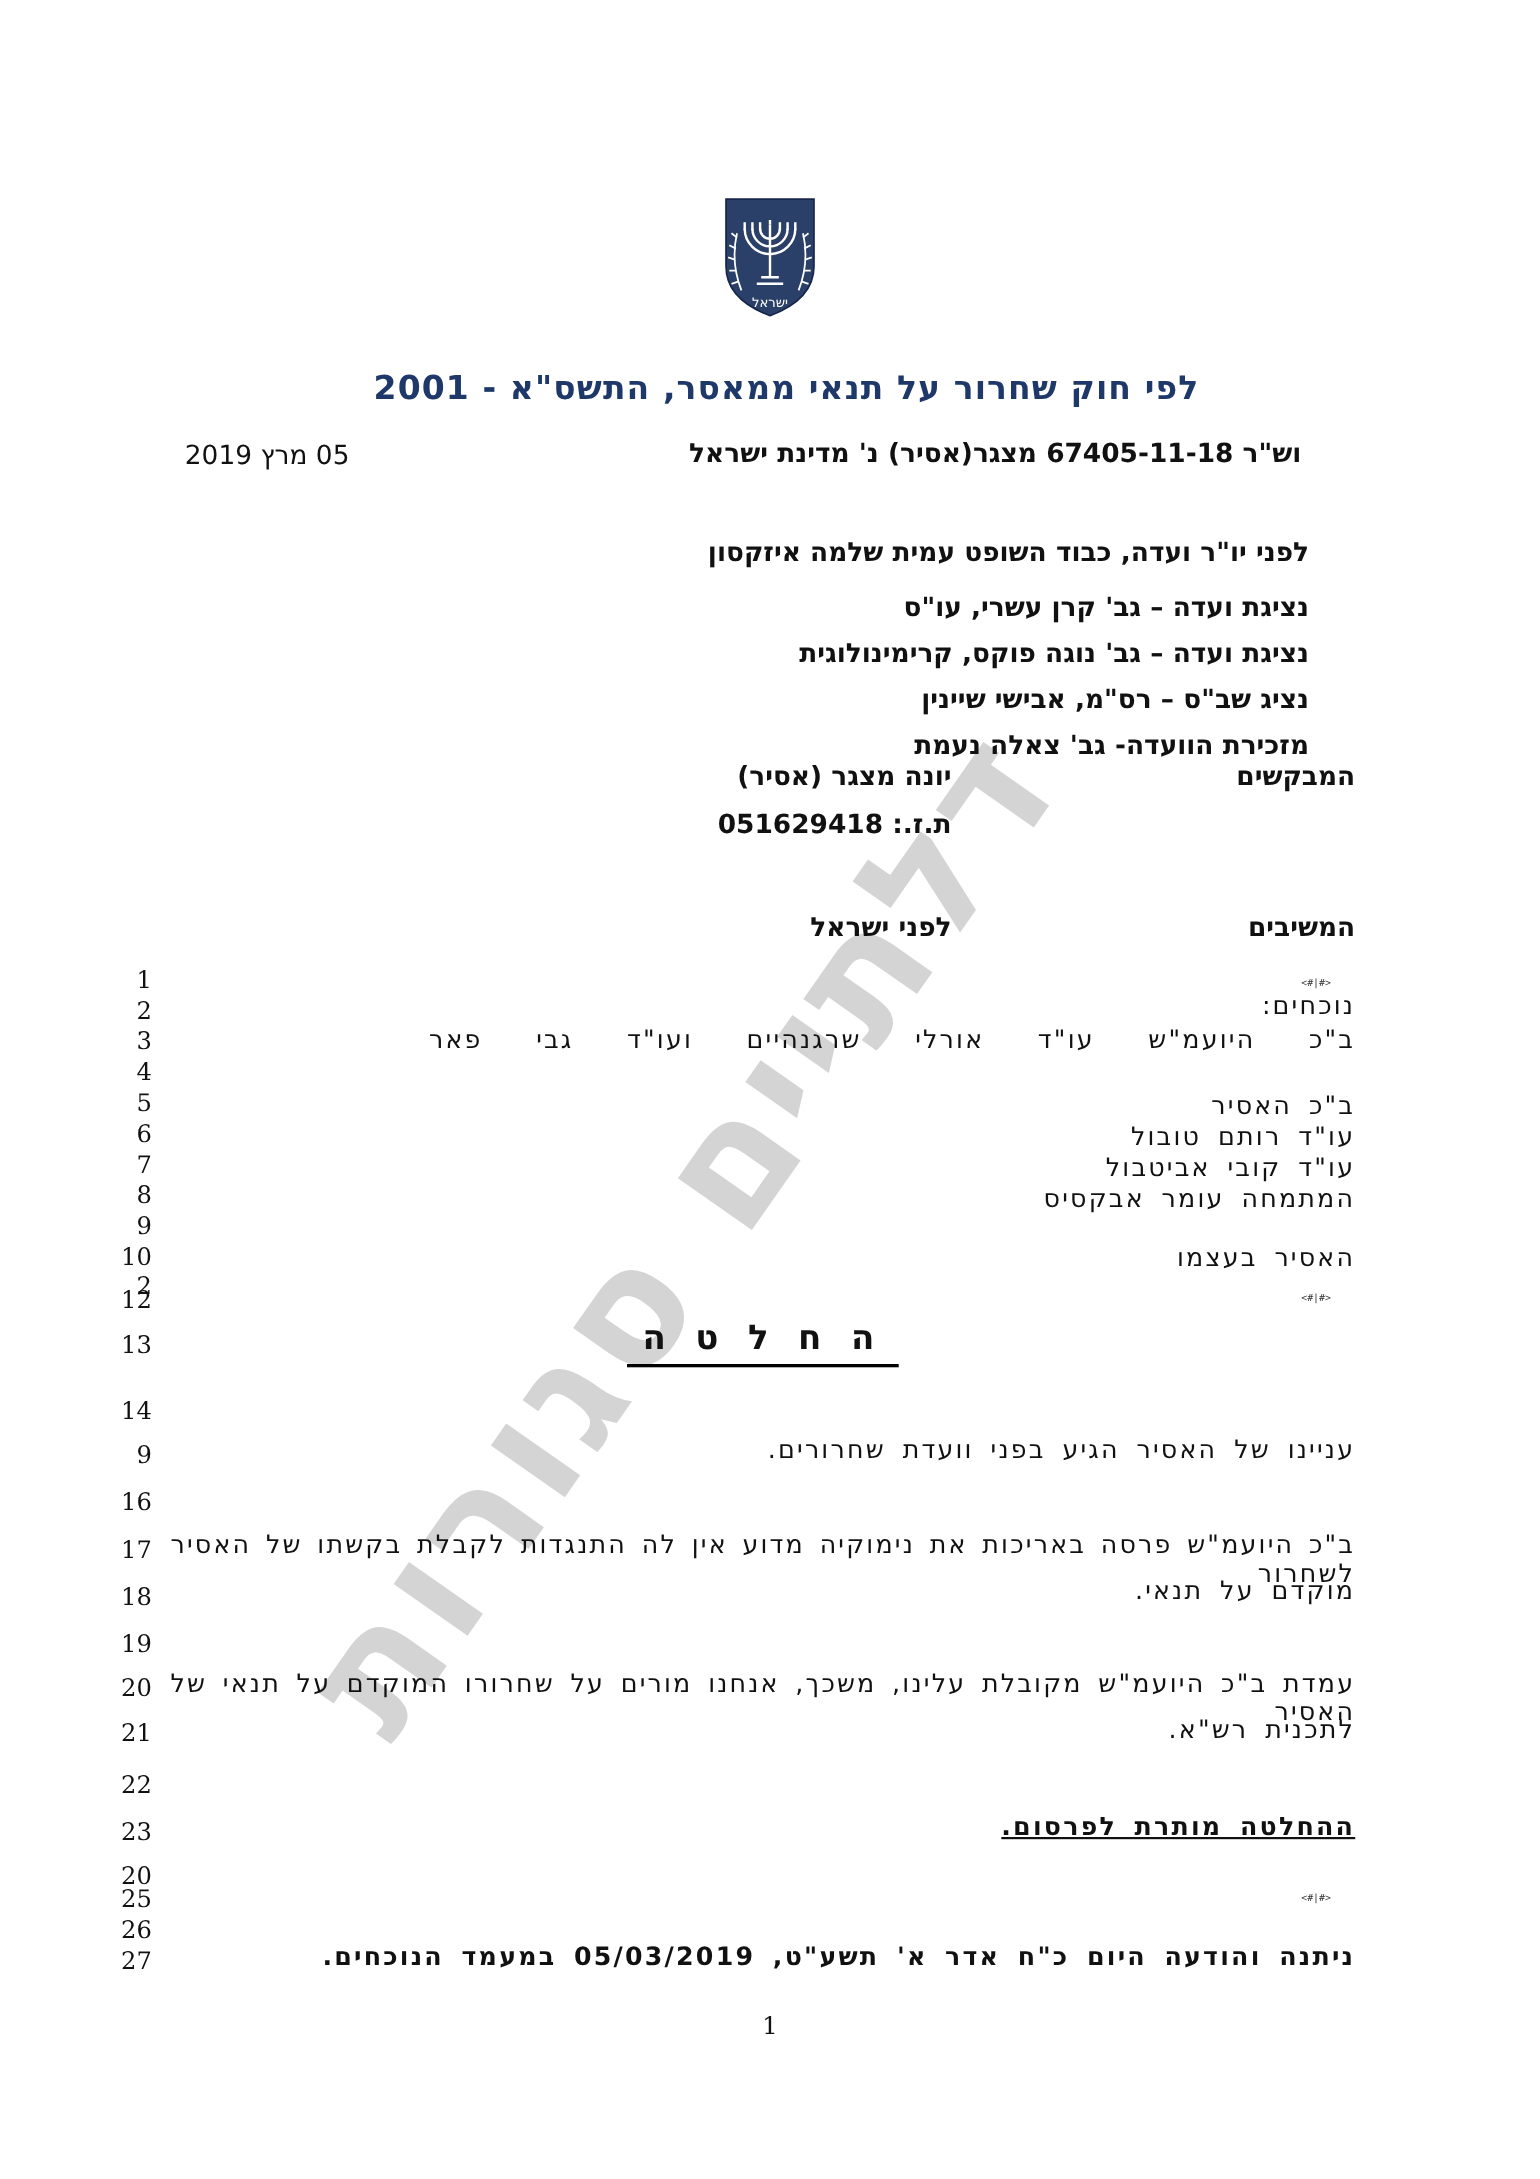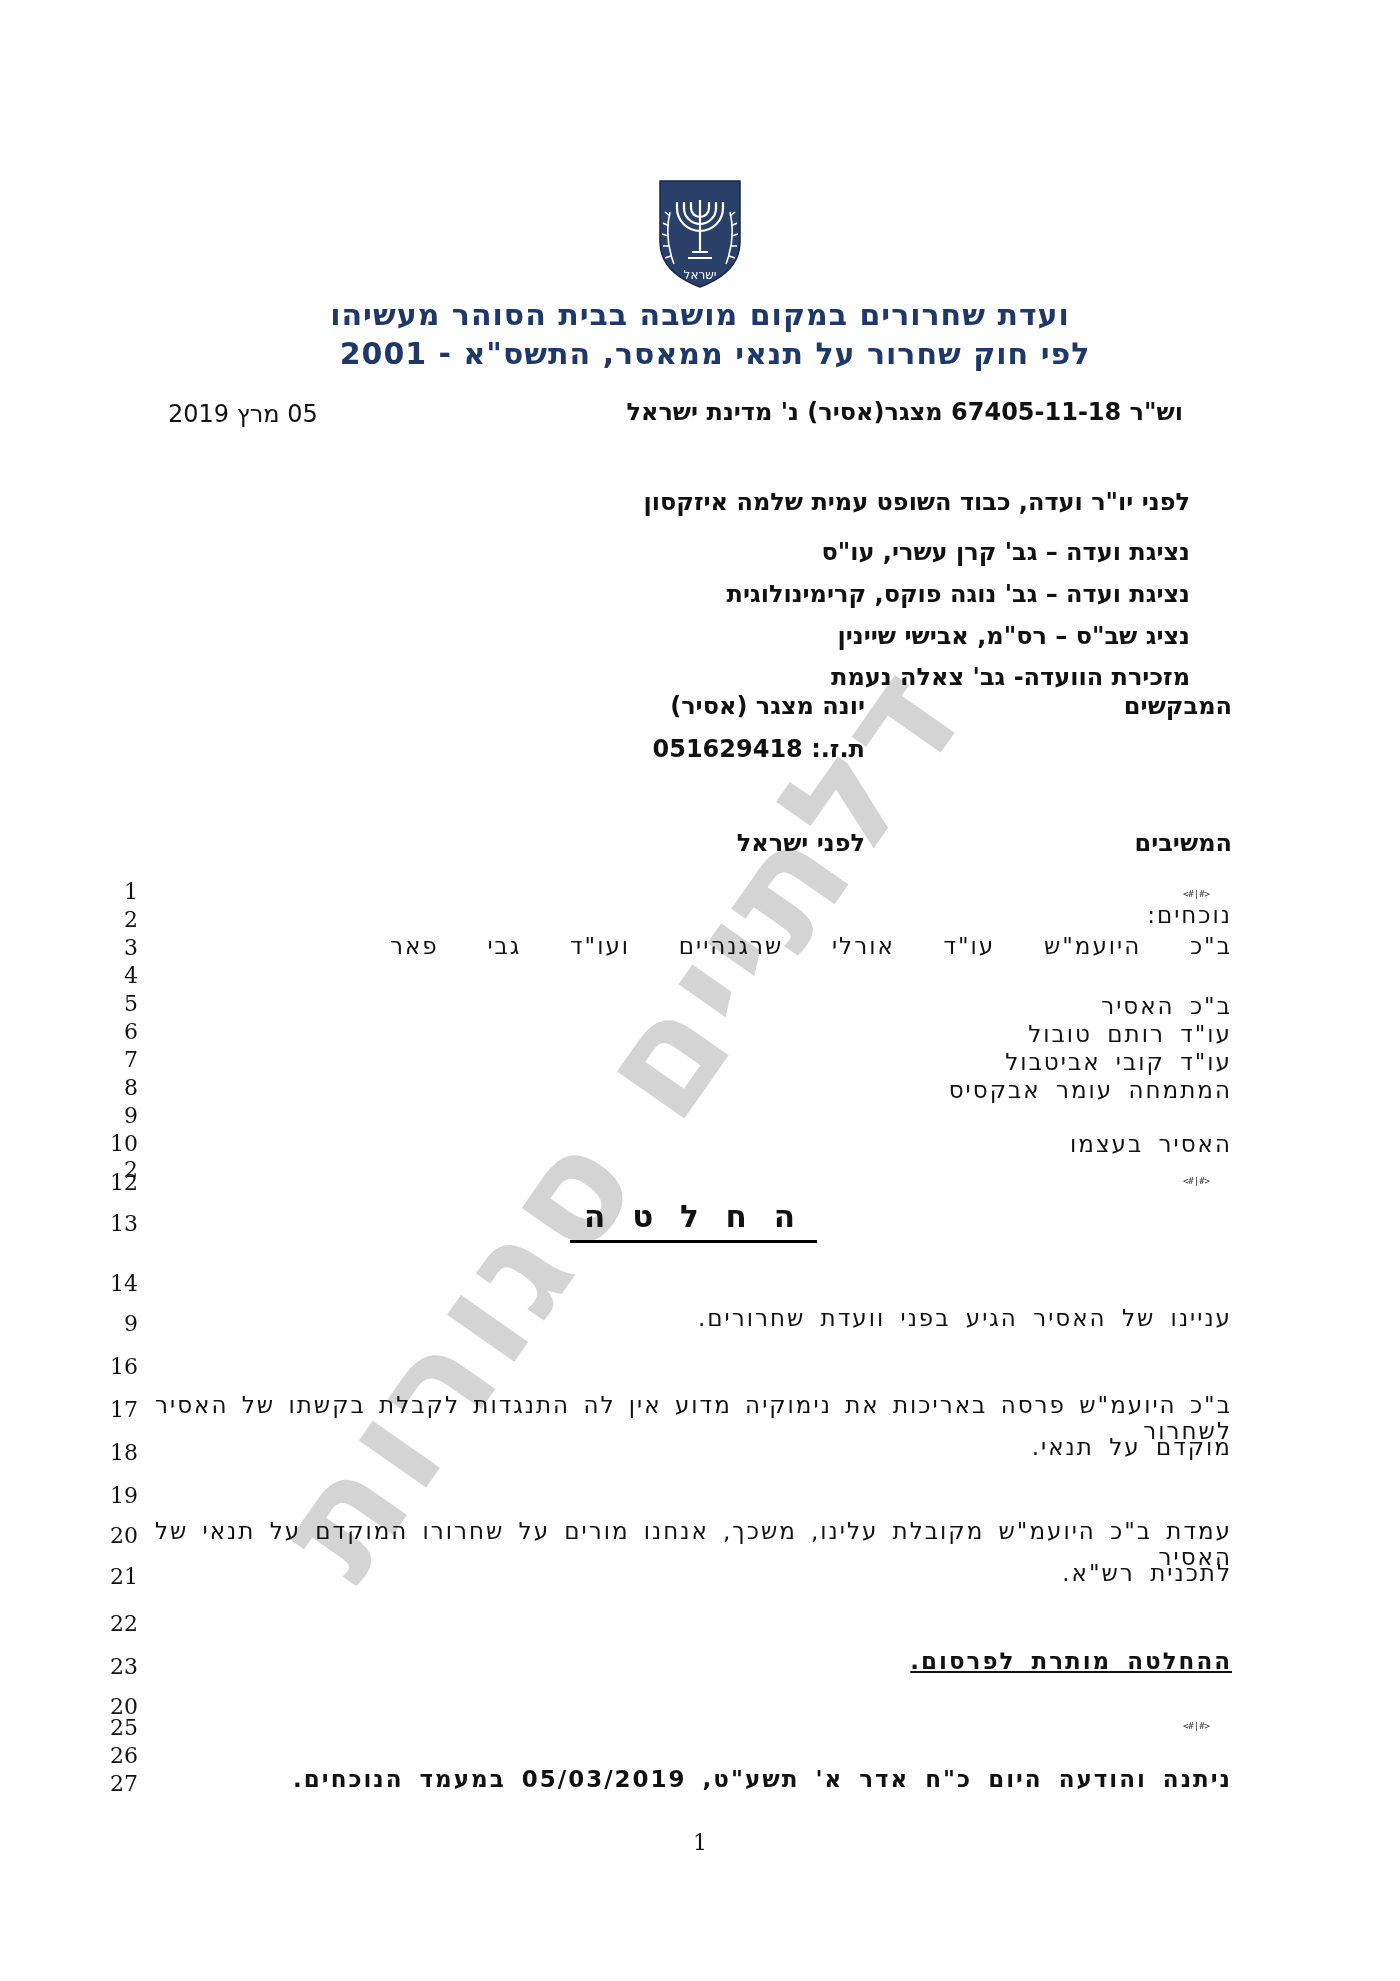--- a/index.html
+++ b/index.html
@@ -83,21 +83,20 @@
       </g>
       <g stroke="#ffffff" stroke-width="1.6" fill="none">
         <path d="M16 34 Q10 60 20 86"></path>
         <path d="M16 38 l-5 -4 M15 48 l-6 -3 M14 58 l-6 -2 M15 68 l-6 0 M17 78 l-6 2"></path>
         <path d="M76 34 Q82 60 72 86"></path>
         <path d="M76 38 l5 -4 M77 48 l6 -3 M78 58 l6 -2 M77 68 l6 0 M75 78 l6 2"></path>
       </g>
       <text x="46" y="101" text-anchor="middle" fill="#ffffff" font-size="12" font-family="DejaVu Sans, sans-serif">ישראל</text>
     </svg>
 
-    <div class="abs title-line title-1" style="color:#1d3869">ועדת שחרורים במקום מושבה בבית הסוהר מעשיהו</div>
     <div class="abs title-line title-2" style="color:#1d3869">לפי חוק שחרור על תנאי ממאסר, התשס"א - 2001</div>
 
     <div class="abs case-ref">וש"ר 67405-11-18 מצגר(אסיר) נ' מדינת ישראל</div>
     <div class="abs case-date">05 מרץ 2019</div>
 
     <div class="abs panel-line" style="top:488px">לפני יו"ר ועדה, כבוד השופט עמית שלמה איזקסון</div>
     <div class="abs panel-line" style="top:538px">נציגת ועדה – גב' קרן עשרי, עו"ס</div>
     <div class="abs panel-line" style="top:580px">נציגת ועדה – גב' נוגה פוקס, קרימינולוגית</div>
     <div class="abs panel-line" style="top:622px">נציג שב"ס – רס"מ, אבישי שיינין</div>
     <div class="abs panel-line" style="top:663px">מזכירת הוועדה- גב' צאלה נעמת</div>

